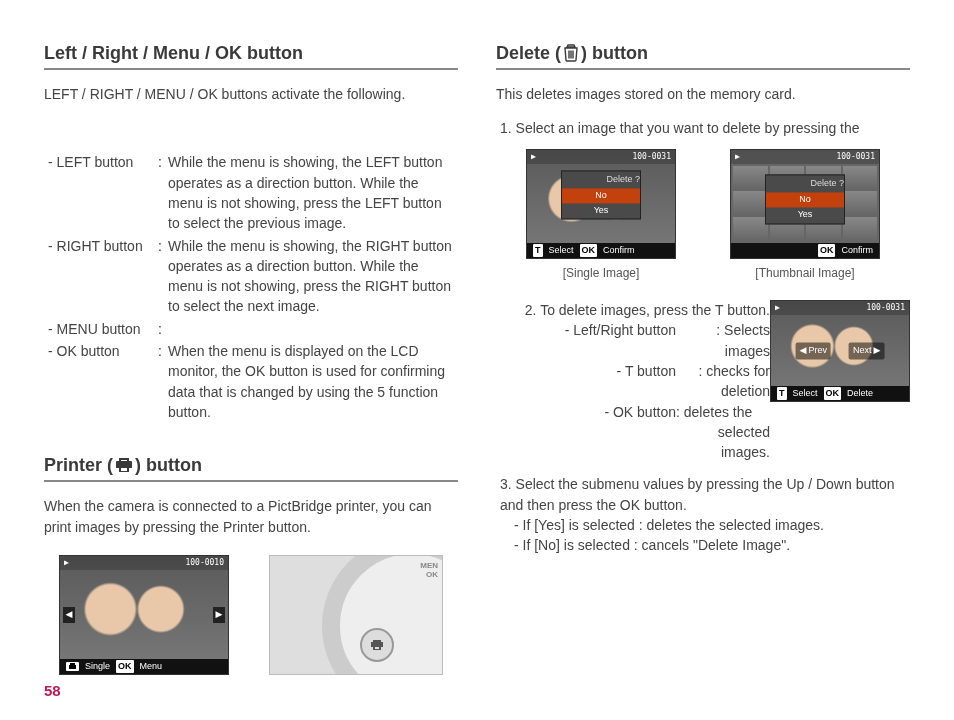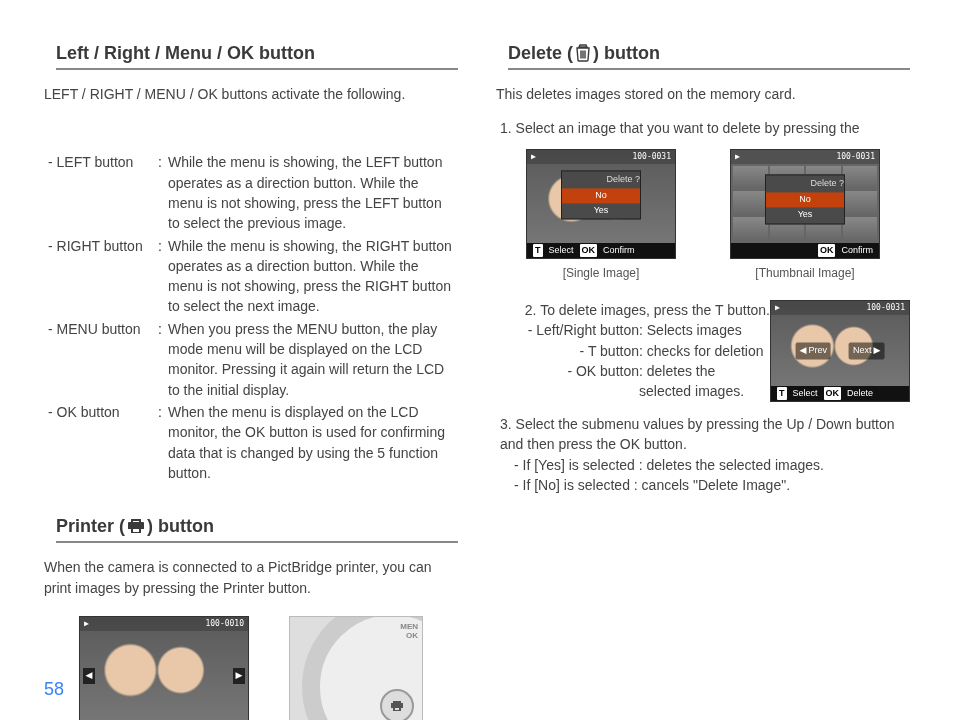--- a/index.html
+++ b/index.html
@@ -22,21 +22,20 @@
   .heading {
     font-weight: bold;
     font-size: 18px;
     color: #3a3a3a;
     border-bottom: 2px solid #888;
     padding-bottom: 2px;
     margin-bottom: 14px;
     display: flex;
     align-items: center;
     gap: 2px;
-    margin-left: 12px;
   }
   .heading .icon-slot { display: inline-flex; align-items: center; }
   .intro { color: #444; margin-bottom: 14px; }
   .defs { padding: 0 4px; margin-top: 48px; }
   .def-row { display: flex; margin-bottom: 2px; }
   .def-term { min-width: 110px; color: #444; }
   .def-colon { width: 10px; }
   .def-desc { flex: 1; color: #444; }
   .sec2 { margin-top: 30px; }
   .figs-row { display: flex; gap: 40px; justify-content: center; margin-top: 18px; }
@@ -59,21 +58,21 @@
   .lcd .botbar {
     position:absolute; bottom:0; left:0; right:0; height:15px;
     background:#111; color:#fff; font-size:9px;
     display:flex; align-items:center; gap:6px; padding:0 6px;
   }
   .lcd .botbar .tag { background:#fff; color:#000; padding:0 2px; border-radius:1px; font-weight:bold; }
   .lcd .arrow { position:absolute; top:50%; transform:translateY(-50%); width:12px; height:16px;
     background:#222; color:#fff; font-size:9px; display:flex; align-items:center; justify-content:center; }
   .lcd .arrow.l { left:3px; } .lcd .arrow.r { right:3px; }
   .cam-body {
-    width:134px; height:120px; background:#dedede; border:1px solid #bbb;
+    width:174px; height:120px; background:#dedede; border:1px solid #bbb;
     position:relative; overflow:hidden;
   }
   .cam-body .ring {
     position:absolute; right:-60px; top:-20px; width:180px; height:180px;
     border-radius:50%; border:18px solid #ccc; background:#eee;
   }
   .cam-body .btn-circ {
     position:absolute; left:90px; top:72px; width:34px; height:34px;
     border-radius:50%; background:#ddd; border:2px solid #999;
     display:flex; align-items:center; justify-content:center;
@@ -90,27 +89,27 @@
     position:absolute; inset:14px 0 15px 0; display:grid;
     grid-template-columns: repeat(4,1fr); grid-template-rows:repeat(3,1fr);
     gap:2px; padding:2px;
   }
   .thumbgrid div { background: linear-gradient(#888,#666); }
   .caption { text-align:center; font-size:12px; color:#555; margin-top:6px; }
   .step { color:#444; margin-bottom:10px; padding-left:4px; }
   .step2row { display:flex; align-items:flex-start;text-align:right; }
   .step2text { flex:1; }
   .sub-def { display:flex; padding-left:14px; }
-  .sub-def .t { min-width:125px; }
+  .sub-def .t { min-width:125px;margin-left:37px; }
   .prevnext {
     position:absolute; top:50%; left:50%; transform:translate(-50%,-50%);
     display:flex; gap:18px; font-size:9px; color:#fff;
   }
   .prevnext span { background:rgba(0,0,0,.5); padding:2px 4px; border-radius:2px; display:flex; align-items:center; gap:2px;}
-  .pagenum { position:absolute; left:44px; bottom:18px; color:#3b82f6; font-weight:normal; font-size:18px; }
+  .pagenum { position:absolute; left:44px; bottom:18px; color:#be185d; font-weight:bold; font-size:15px; }
   svg { display:block; }
 </style>
 </head>
 <body>
 
 <div class="page">
 
   <div class="col">
     <div class="heading">
       <span>Left / Right / Menu / OK button</span>
@@ -124,21 +123,20 @@
         <div class="def-desc">While the menu is showing, the LEFT button operates as a direction button. While the menu is not showing, press the LEFT button to select the previous image.</div>
       </div>
       <div class="def-row">
         <div class="def-term">- RIGHT button</div>
         <div class="def-colon">:</div>
         <div class="def-desc">While the menu is showing, the RIGHT button operates as a direction button. While the menu is not showing, press the RIGHT button to select the next image.</div>
       </div>
       <div class="def-row">
         <div class="def-term">- MENU button</div>
         <div class="def-colon">:</div>
-        <div class="def-desc">When you press the MENU button, the play mode menu will be displayed on the LCD monitor. Pressing it again will return the LCD to the initial display.</div>
       </div>
       <div class="def-row">
         <div class="def-term">- OK button</div>
         <div class="def-colon">:</div>
         <div class="def-desc">When the menu is displayed on the LCD monitor, the OK button is used for confirming data that is changed by using the 5 function button.</div>
       </div>
     </div>
 
     <div class="heading sec2">
       <span>Printer ( </span>

